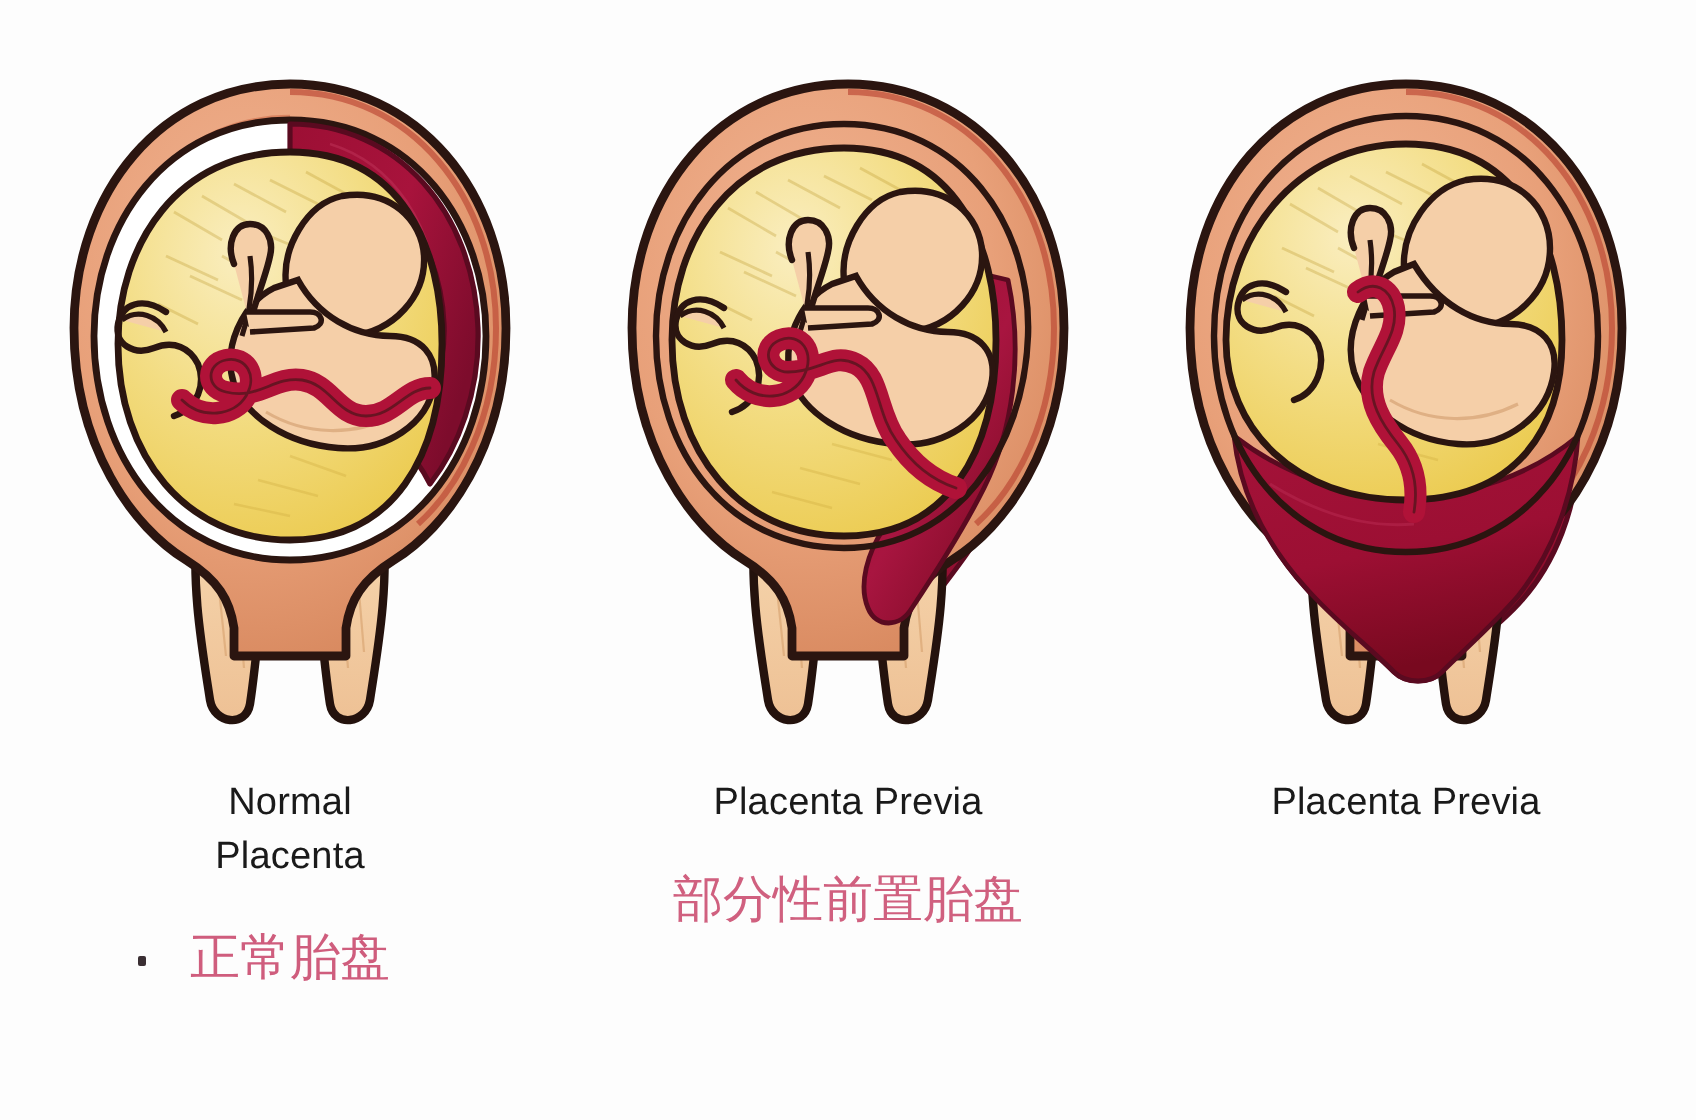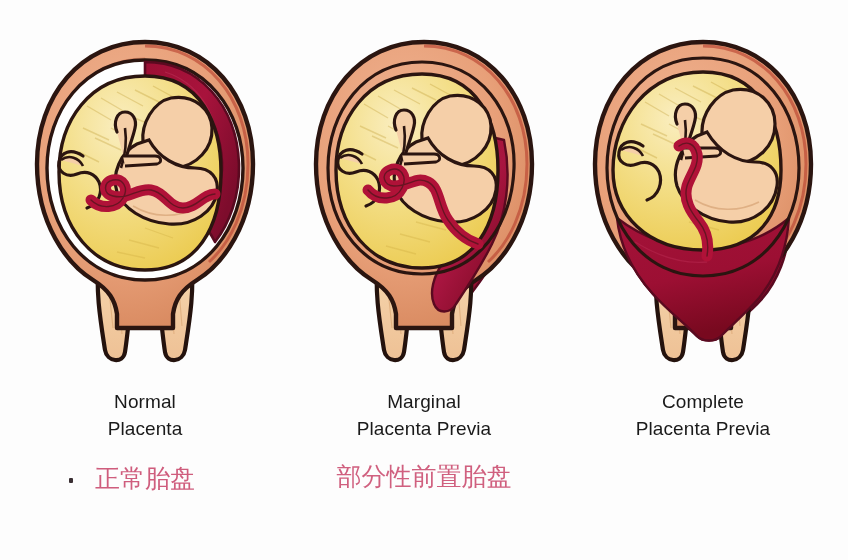--- a/index.html
+++ b/index.html
@@ -264,21 +264,20 @@
             <path d="M64 162 C74 174 92 172 98 160 C104 148 96 138 86 142 C76 146 80 158 90 158
                      C106 158 112 148 124 154 C136 160 134 178 144 192 C152 204 162 212 174 216" fill="none" stroke="#b01238" stroke-width="11" stroke-linecap="round" stroke-linejoin="round"></path>
             <path d="M64 162 C74 174 92 172 98 160 C104 148 96 138 86 142 C76 146 80 158 90 158
                      C106 158 112 148 124 154 C136 160 134 178 144 192 C152 204 162 212 174 216" fill="none" stroke="#2b1510" stroke-width="1.4" stroke-linecap="round" opacity="0.55"></path>
           </g>
         </g>
       </svg>
     </div>
 
     <div class="caption-en">
-      <span class="ln">Marginal</span>
       <span class="ln">Placenta Previa</span>
     </div>
     <div class="caption-cn tone-b">
       <span>部分性前置胎盘</span>
     </div>
   </div>
 
   <div class="figure-panel panel-3">
     <div class="diagram-wrap">
       <svg width="240" height="340" viewBox="0 0 240 340" xmlns="http://www.w3.org/2000/svg">
@@ -360,18 +359,17 @@
             <path d="M96 118 C104 112 112 116 114 126 C116 138 108 146 104 158
                      C100 172 108 184 116 194 C124 204 126 216 124 228" fill="none" stroke="#b01238" stroke-width="11" stroke-linecap="round" stroke-linejoin="round"></path>
             <path d="M96 118 C104 112 112 116 114 126 C116 138 108 146 104 158
                      C100 172 108 184 116 194 C124 204 126 216 124 228" fill="none" stroke="#2b1510" stroke-width="1.4" stroke-linecap="round" opacity="0.55"></path>
           </g>
         </g>
       </svg>
     </div>
 
     <div class="caption-en">
-      <span class="ln">Complete</span>
       <span class="ln">Placenta Previa</span>
     </div>
   </div>
 
 </div>
 
 </body></html>

